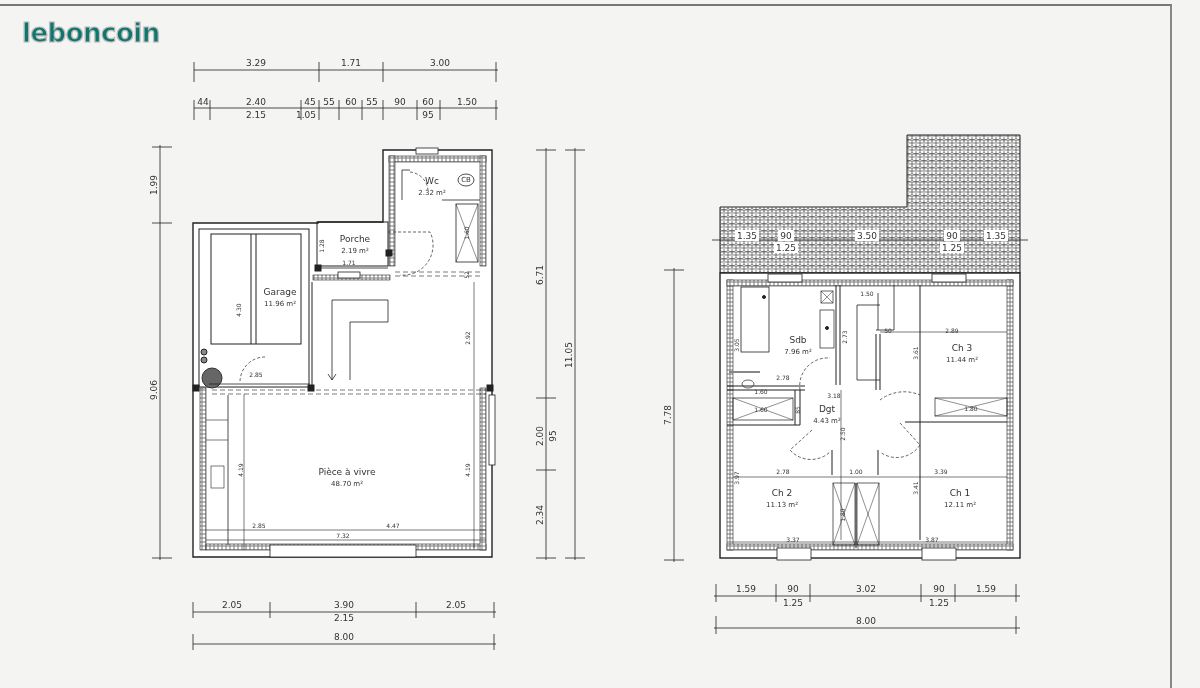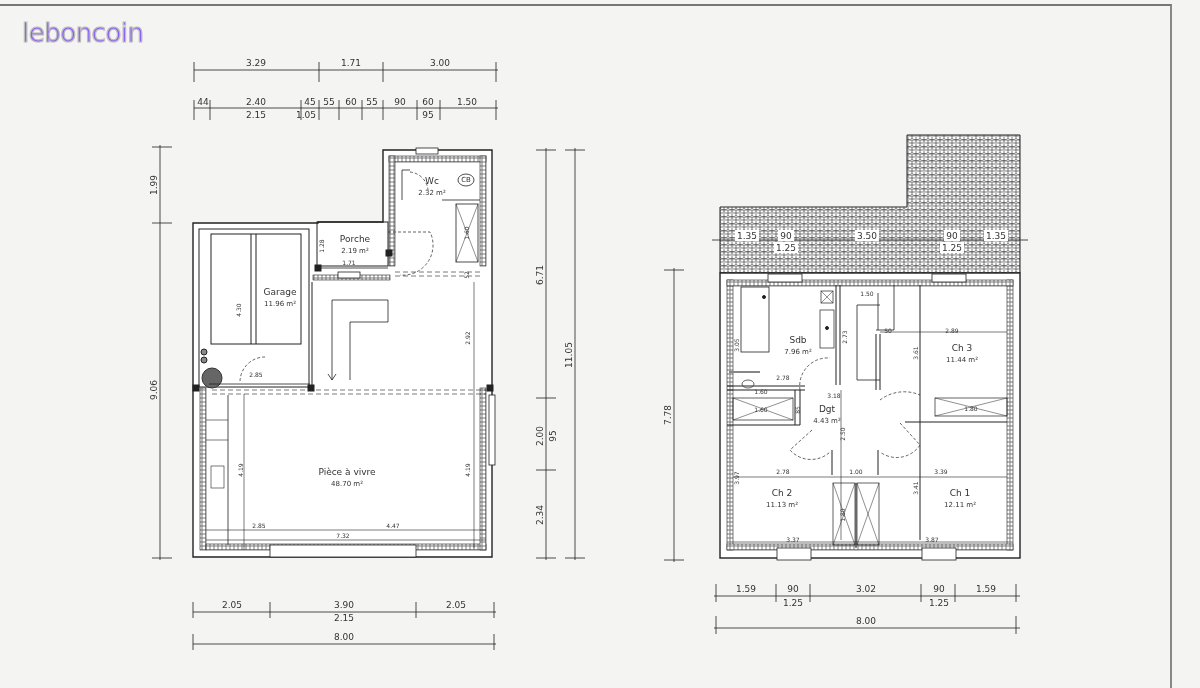--- a/index.html
+++ b/index.html
@@ -1,19 +1,19 @@
 <!DOCTYPE html>
 <html><head>
 <meta charset="utf-8">
 <style>
   html, body { margin: 0; padding: 0; background: #f4f4f3; }
   body { width: 1200px; height: 688px; overflow: hidden; position: relative; font-family: "DejaVu Sans", sans-serif; }
   #canvas { position: absolute; left: 0; top: 0; width: 1200px; height: 688px; }
   .sheet-edge { position: absolute; left: 0; top: 4px; width: 1172px; height: 684px; border-top: 2px solid #777; border-right: 2px solid #888; box-sizing: border-box; }
-  .logo { position: absolute; left: 22px; top: 18px; font-family: "DejaVu Sans", sans-serif; font-size: 26px; font-weight: normal; color: #8b5cf6; letter-spacing: -0.5px;
+  .logo { position: absolute; left: 22px; top: 18px; font-family: "DejaVu Sans", sans-serif; font-size: 26px; font-weight: bold; color: #0f766e; letter-spacing: -0.5px;
           -webkit-text-stroke: 1.2px #bdbdbd; text-shadow: 0 0 1px #aaa; }
   svg text { font-family: "DejaVu Sans", sans-serif; fill: #333; }
   .dim { font-size: 9px; }
   .dimsmall { font-size: 6px; }
   .room { font-size: 9px; }
   .area { font-size: 7px; }
 </style>
 </head>
 <body>
 

